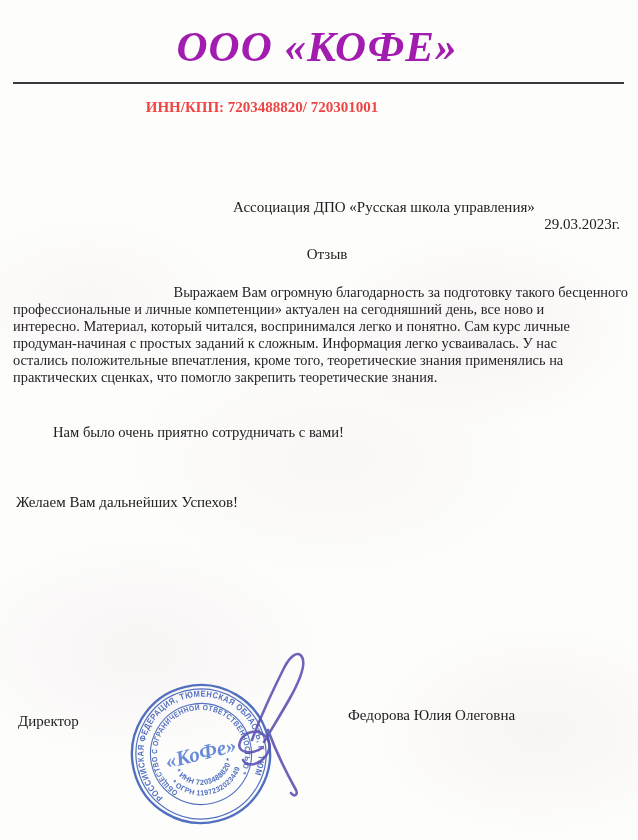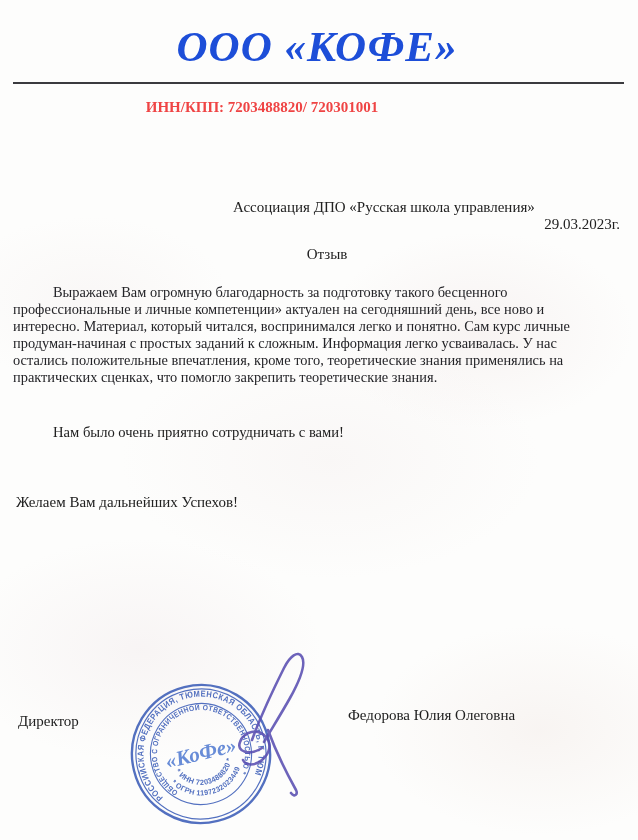--- a/index.html
+++ b/index.html
@@ -22,21 +22,21 @@
   }
   .abs { position: absolute; }
 
   .company-title {
     top: 22px; left: 0; right: 4px;
     text-align: center;
     font-size: 43px;
     font-weight: bold;
     font-style: italic;
     letter-spacing: 1px;
-    color: #1d4ed8;
+    color: #a21caf;
   }
   .double-rule {
     top: 82px; left: 13px; width: 611px; height: 0;
     border-top: 2.5px solid #3a3a3e;
     box-shadow: 0 2.5px 0 -1px #4a4a50;
   }
   .head-block {
     top: 98px; left: 2px; width: 520px;
     text-align: center;
     font-size: 15px;
@@ -47,21 +47,21 @@
   .recipient { top: 187px; left: 233px; font-size: 15px; white-space: nowrap; margin-top: 12px; }
   .date-line { top: 216px; right: 18px; font-size: 15px; }
   .doc-title { top: 246px; left: 0; right: 0; text-align: center; font-size: 15px; transform: translateX(8px); }
 
   .body-par {
     top: 284px; left: 13px; width: 615px;
     font-size: 14.4px; line-height: 16.9px;
     color: #242428;
   }
   .body-par .line { white-space: nowrap; }
-  .body-par .indent { padding-left: 40px; }
+  .body-par .indent { padding-left: 40px; text-align: right; }
 
   .par2 { top: 424px; left: 53px; font-size: 14.6px; white-space: nowrap; }
   .closing { top: 494px; left: 16px; font-size: 15px; white-space: nowrap; }
 
   .director { top: 713px; left: 18px; font-size: 15px; }
   .signer-name { top: 707px; left: 348px; font-size: 15px; }
 
   .stamp-wrap { top: 652px; left: 99px; width: 204px; height: 204px; }
   .signature-wrap { top: 640px; left: 210px; width: 120px; height: 170px; }
 </style>

